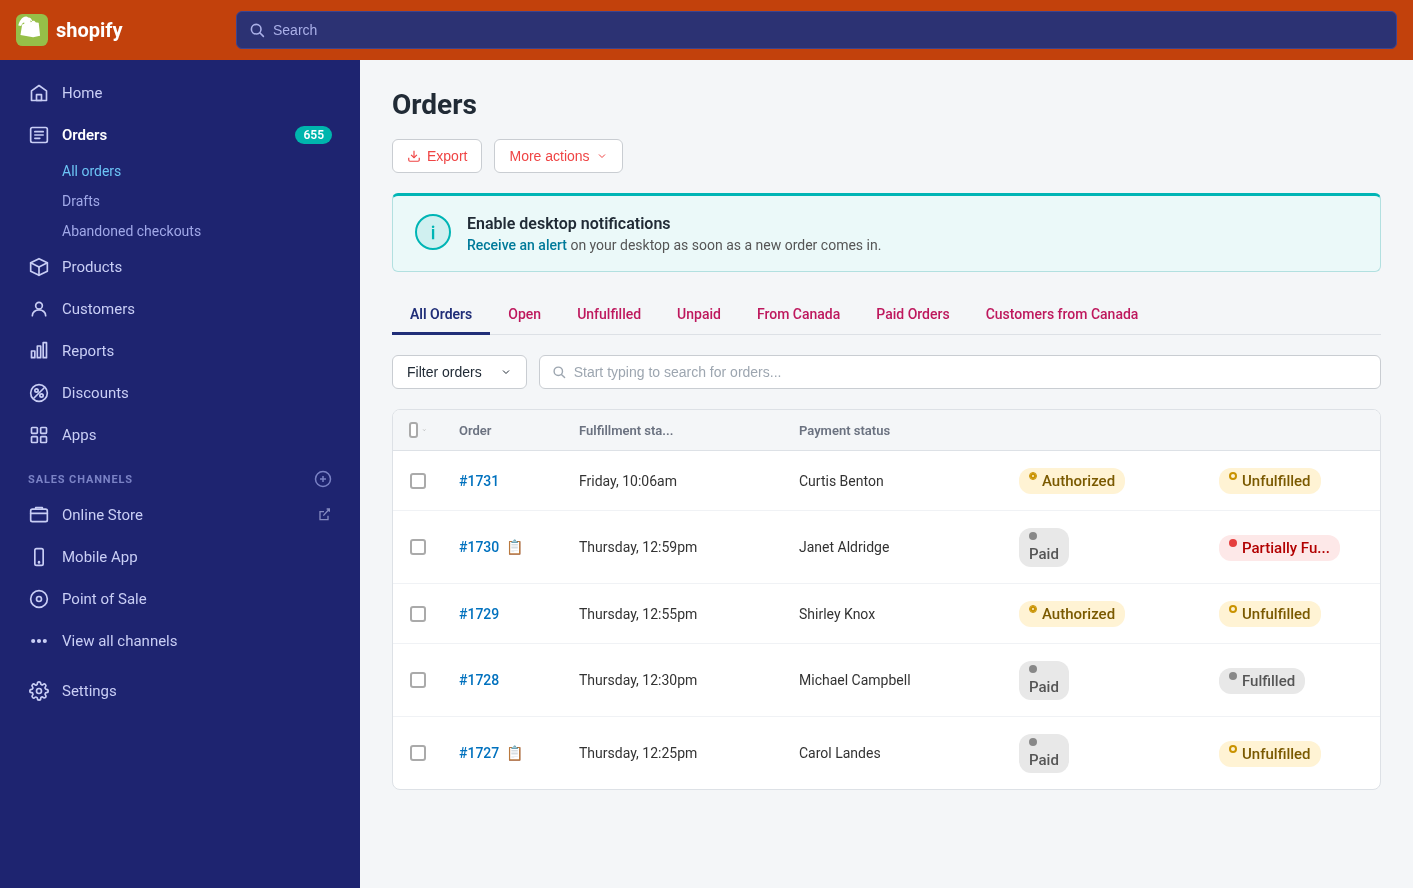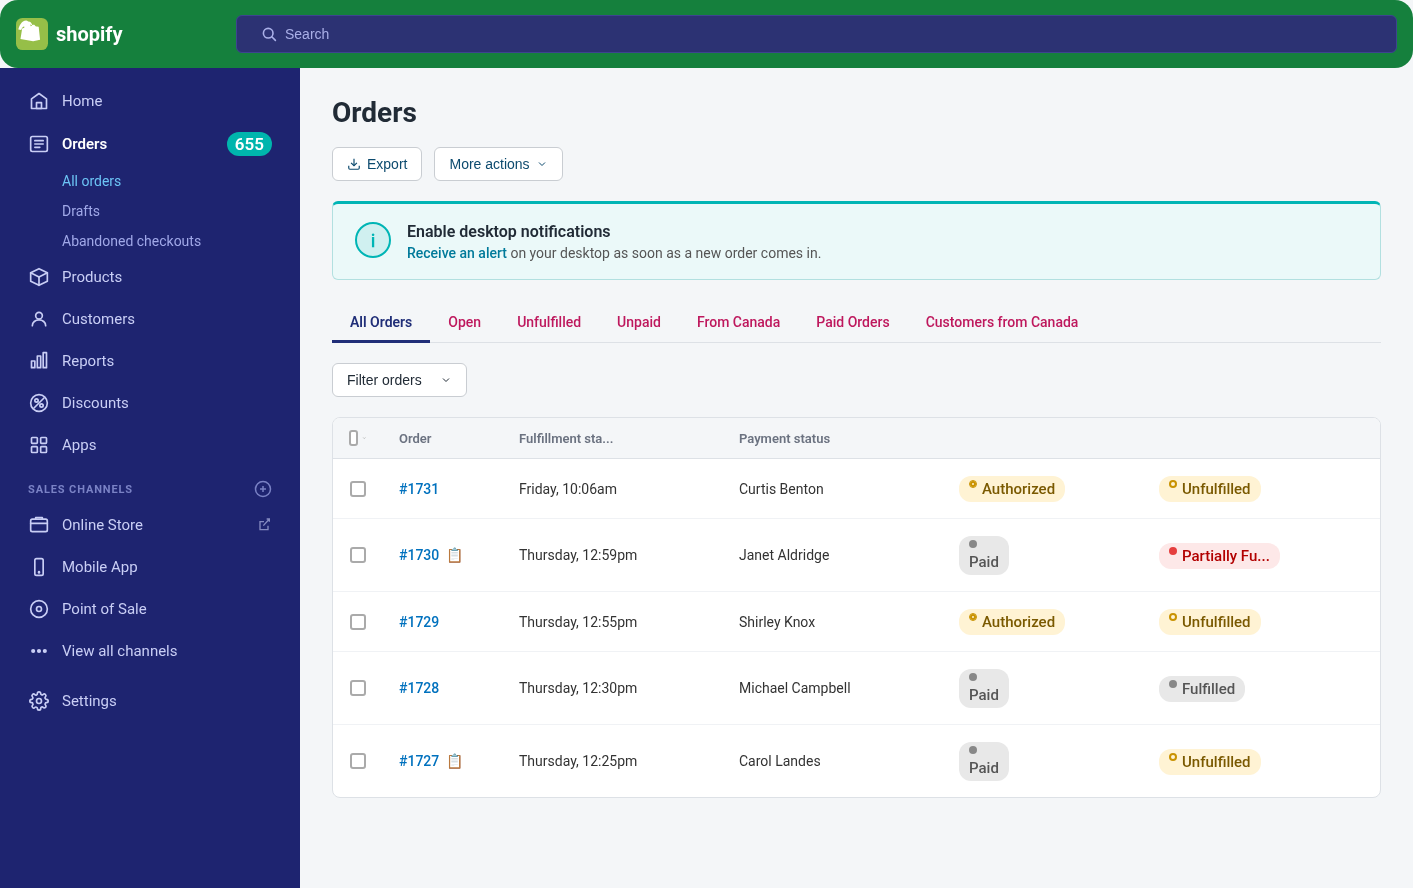--- a/index.html
+++ b/index.html
@@ -1,26 +1,25 @@
 <!DOCTYPE html>
 <html><head>
   <meta charset="utf-8">
   <style>
     * { box-sizing: border-box; margin: 0; padding: 0; }
     body { font-family: -apple-system, BlinkMacSystemFont, 'Segoe UI', Roboto, sans-serif; display: flex; flex-direction: column; height: 888px; width: 1413px; overflow: hidden; background: #f4f6f8; }
 
     
     .header {
-      background: #15803d;
-      height: 68px;
+      background: #c2410c;
+      height: 60px;
       display: flex;
       align-items: center;
       padding: 0 16px;
       flex-shrink: 0;
-      border-radius: 18px;
     }
     .logo {
       display: flex;
       align-items: center;
       gap: 8px;
       color: white;
       font-size: 20px;
       font-weight: 700;
       margin-right: 20px;
       min-width: 200px;
@@ -30,21 +29,21 @@
       height: 32px;
     }
     .search-bar {
       flex: 1;
       background: #2c3273;
       border: 1px solid #3d4490;
       border-radius: 6px;
       height: 38px;
       display: flex;
       align-items: center;
-      padding: 0 24px;
+      padding: 0 12px;
       gap: 8px;
       color: #aab0e8;
       font-size: 14px;
     }
     .search-bar input {
       background: transparent;
       border: none;
       outline: none;
       color: #aab0e8;
       font-size: 14px;
@@ -54,21 +53,21 @@
 
     
     .layout {
       display: flex;
       flex: 1;
       overflow: hidden;
     }
 
     
     .sidebar {
-      width: 300px;
+      width: 360px;
       background: #1e2470;
       flex-shrink: 0;
       overflow-y: auto;
       padding: 12px 0;
     }
     .sidebar-item {
       display: flex;
       align-items: center;
       gap: 12px;
       padding: 10px 20px;
@@ -79,21 +78,21 @@
       margin: 0 8px;
       position: relative;
     }
     .sidebar-item.active { color: white; }
     .sidebar-item .icon { width: 22px; height: 22px; display: flex; align-items: center; justify-content: center; flex-shrink: 0; }
     .sidebar-item .badge {
       background: #00b5ad;
       color: white;
       border-radius: 12px;
       padding: 2px 8px;
-      font-size: 17px;
+      font-size: 12px;
       font-weight: 600;
       margin-left: auto;
     }
     .sidebar-sub-item {
       padding: 7px 20px 7px 54px;
       color: #a0a8e8;
       font-size: 14px;
       cursor: pointer;
       margin: 0 8px;
       border-radius: 6px;
@@ -132,21 +131,21 @@
       margin-bottom: 20px;
     }
     .btn-toolbar {
       display: flex;
       align-items: center;
       gap: 6px;
       padding: 8px 14px;
       border: 1px solid #c9cdd2;
       border-radius: 6px;
       background: white;
-      color: #0c4a6e;
+      color: #ef4444;
       font-size: 14px;
       cursor: pointer;
       font-weight: 500;
     }
 
     
     .notification-banner {
       background: #ebf9f9;
       border: 1px solid #b2e0e0;
       border-top: 3px solid #00b5b5;
@@ -515,20 +514,27 @@
       <div class="tab">Customers from Canada</div>
     </div>
 
     <div class="filter-row">
       <button class="btn-filter">
         <span>Filter orders</span>
         <svg width="12" height="12" viewBox="0 0 24 24" fill="none" stroke="currentColor" stroke-width="2">
             <polyline points="6 9 12 15 18 9"></polyline>
           </svg>
       </button>
+      <div class="search-input-container">
+        <svg width="14" height="14" viewBox="0 0 20 20" fill="none">
+            <circle cx="9" cy="9" r="6" stroke="#9da6b0" stroke-width="2"></circle>
+            <line x1="13.5" y1="13.5" x2="18" y2="18" stroke="#9da6b0" stroke-width="2" stroke-linecap="round"></line>
+          </svg>
+        <input type="text" placeholder="Start typing to search for orders..." style="">
+      </div>
     </div>
 
     <div class="orders-table">
 
       <div class="table-header">
         <div class="th checkbox-cell">
           <div class="checkbox"></div>
           <svg width="10" height="10" viewBox="0 0 24 24" fill="none" stroke="#666" stroke-width="2">
               <polyline points="6 9 12 15 18 9"></polyline>
             </svg>

